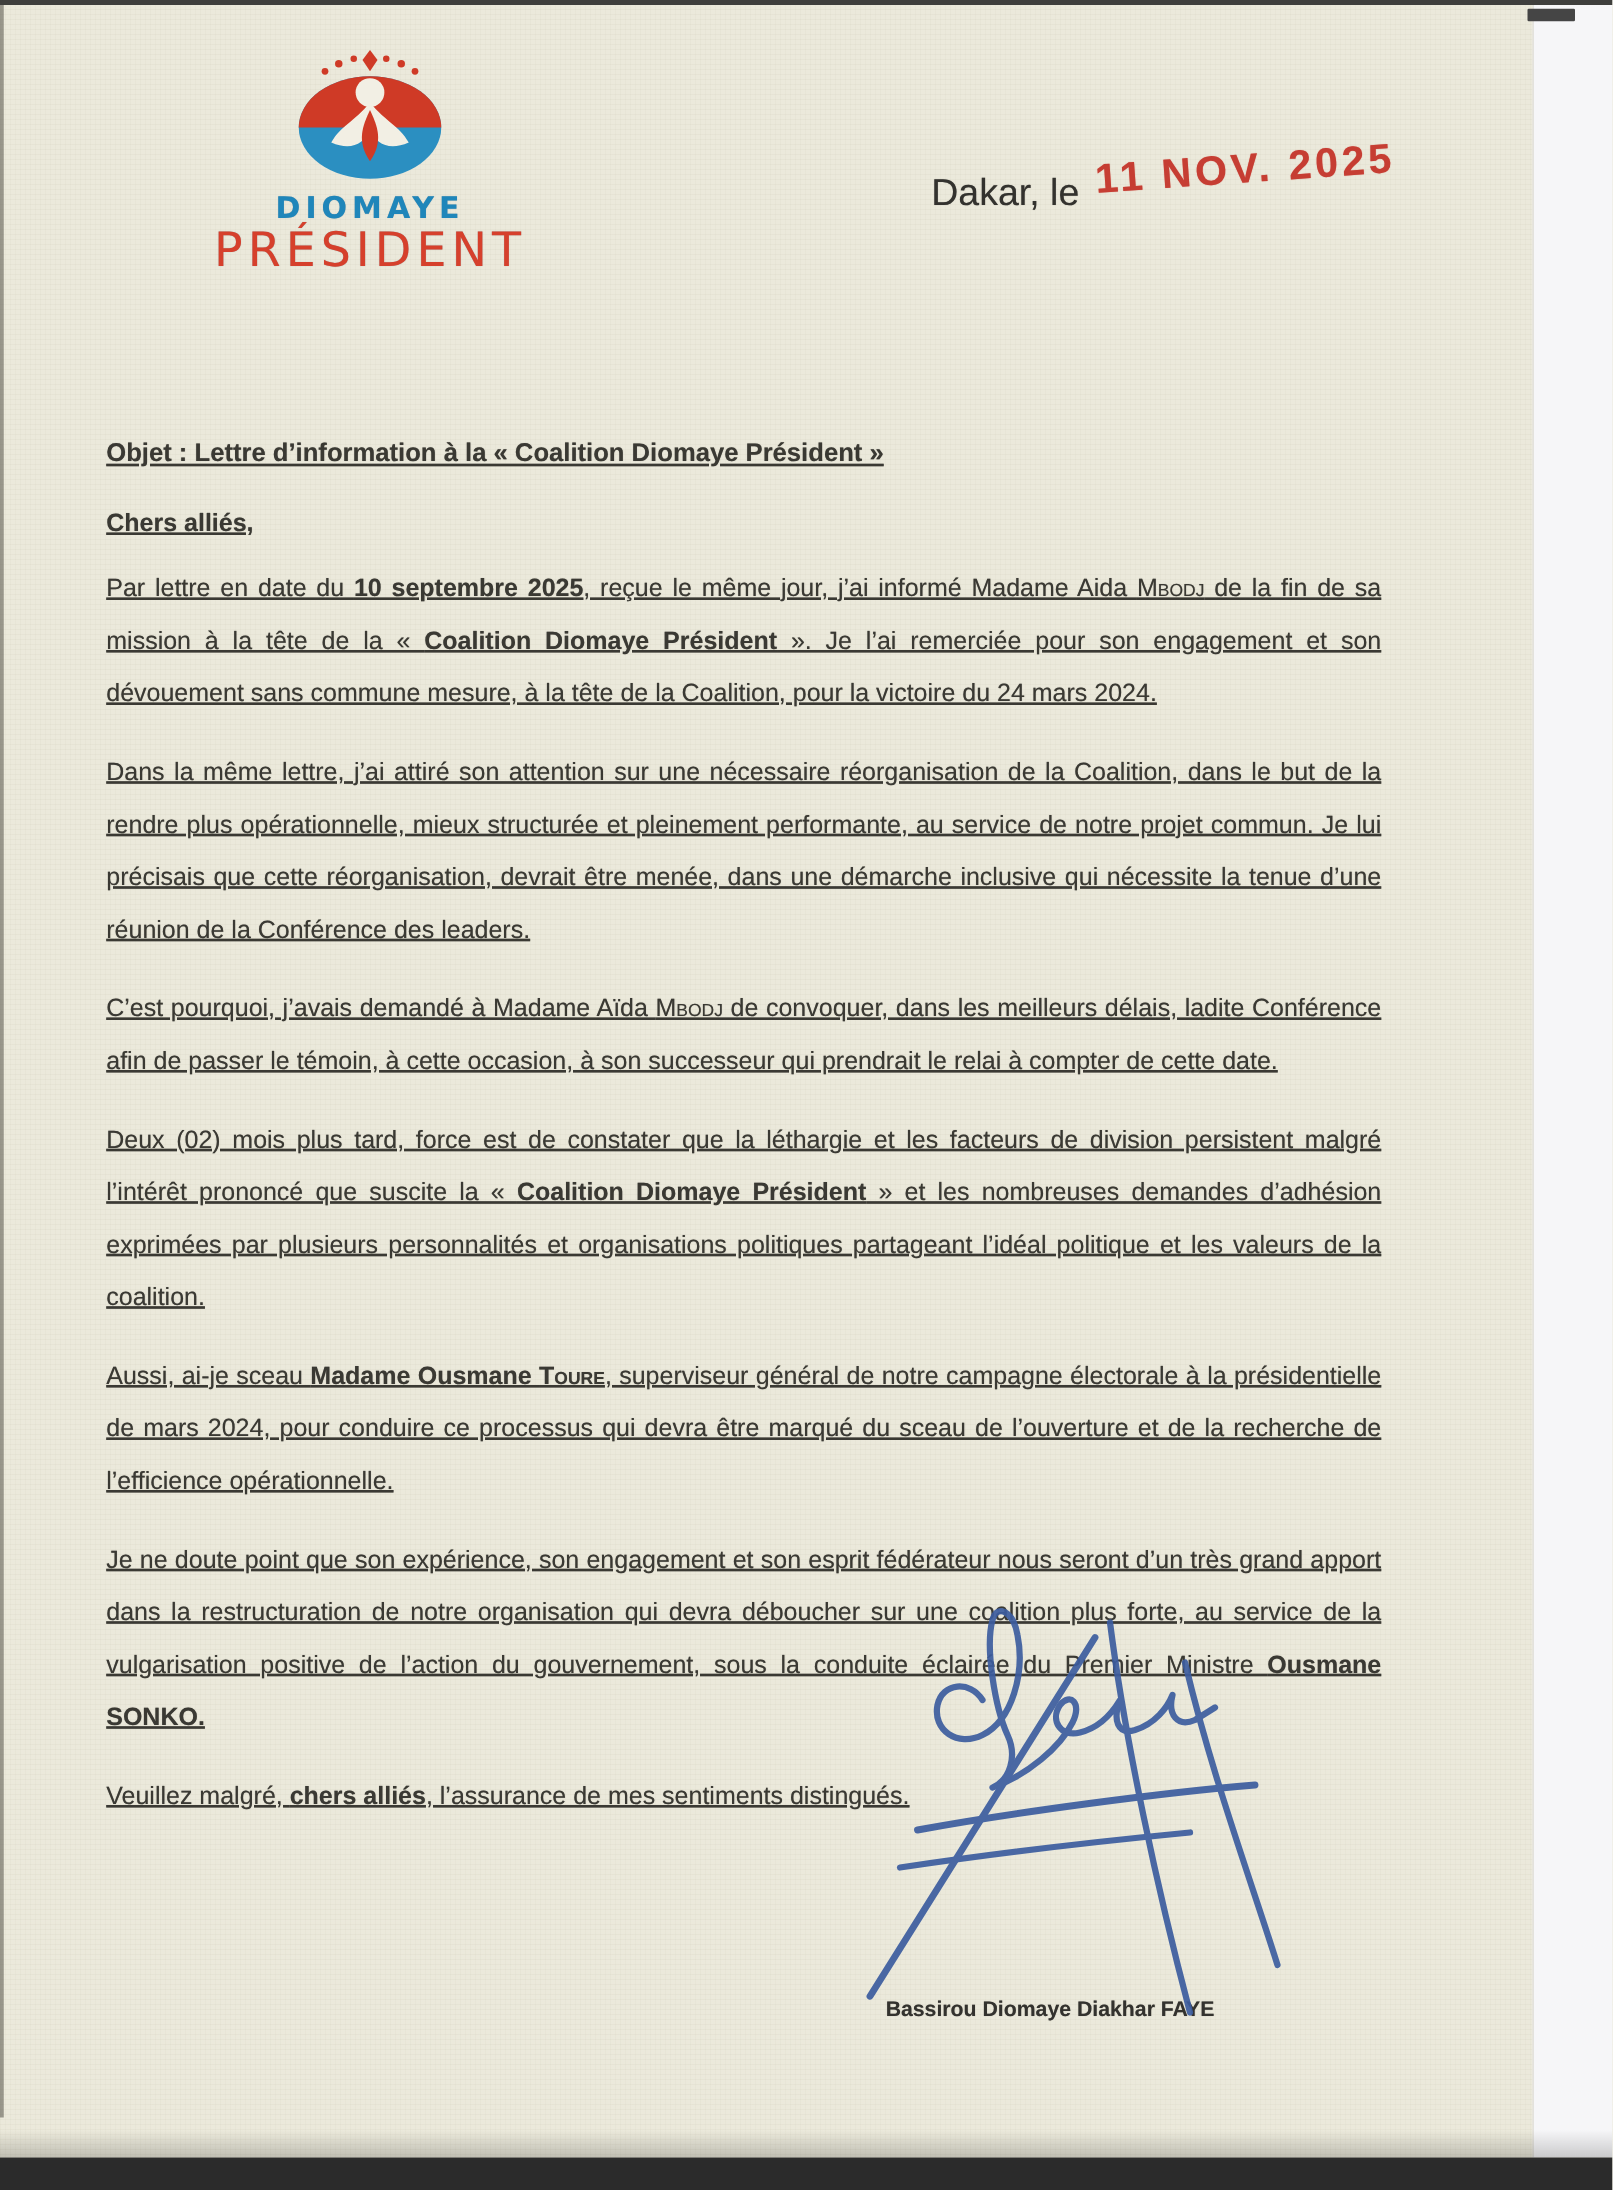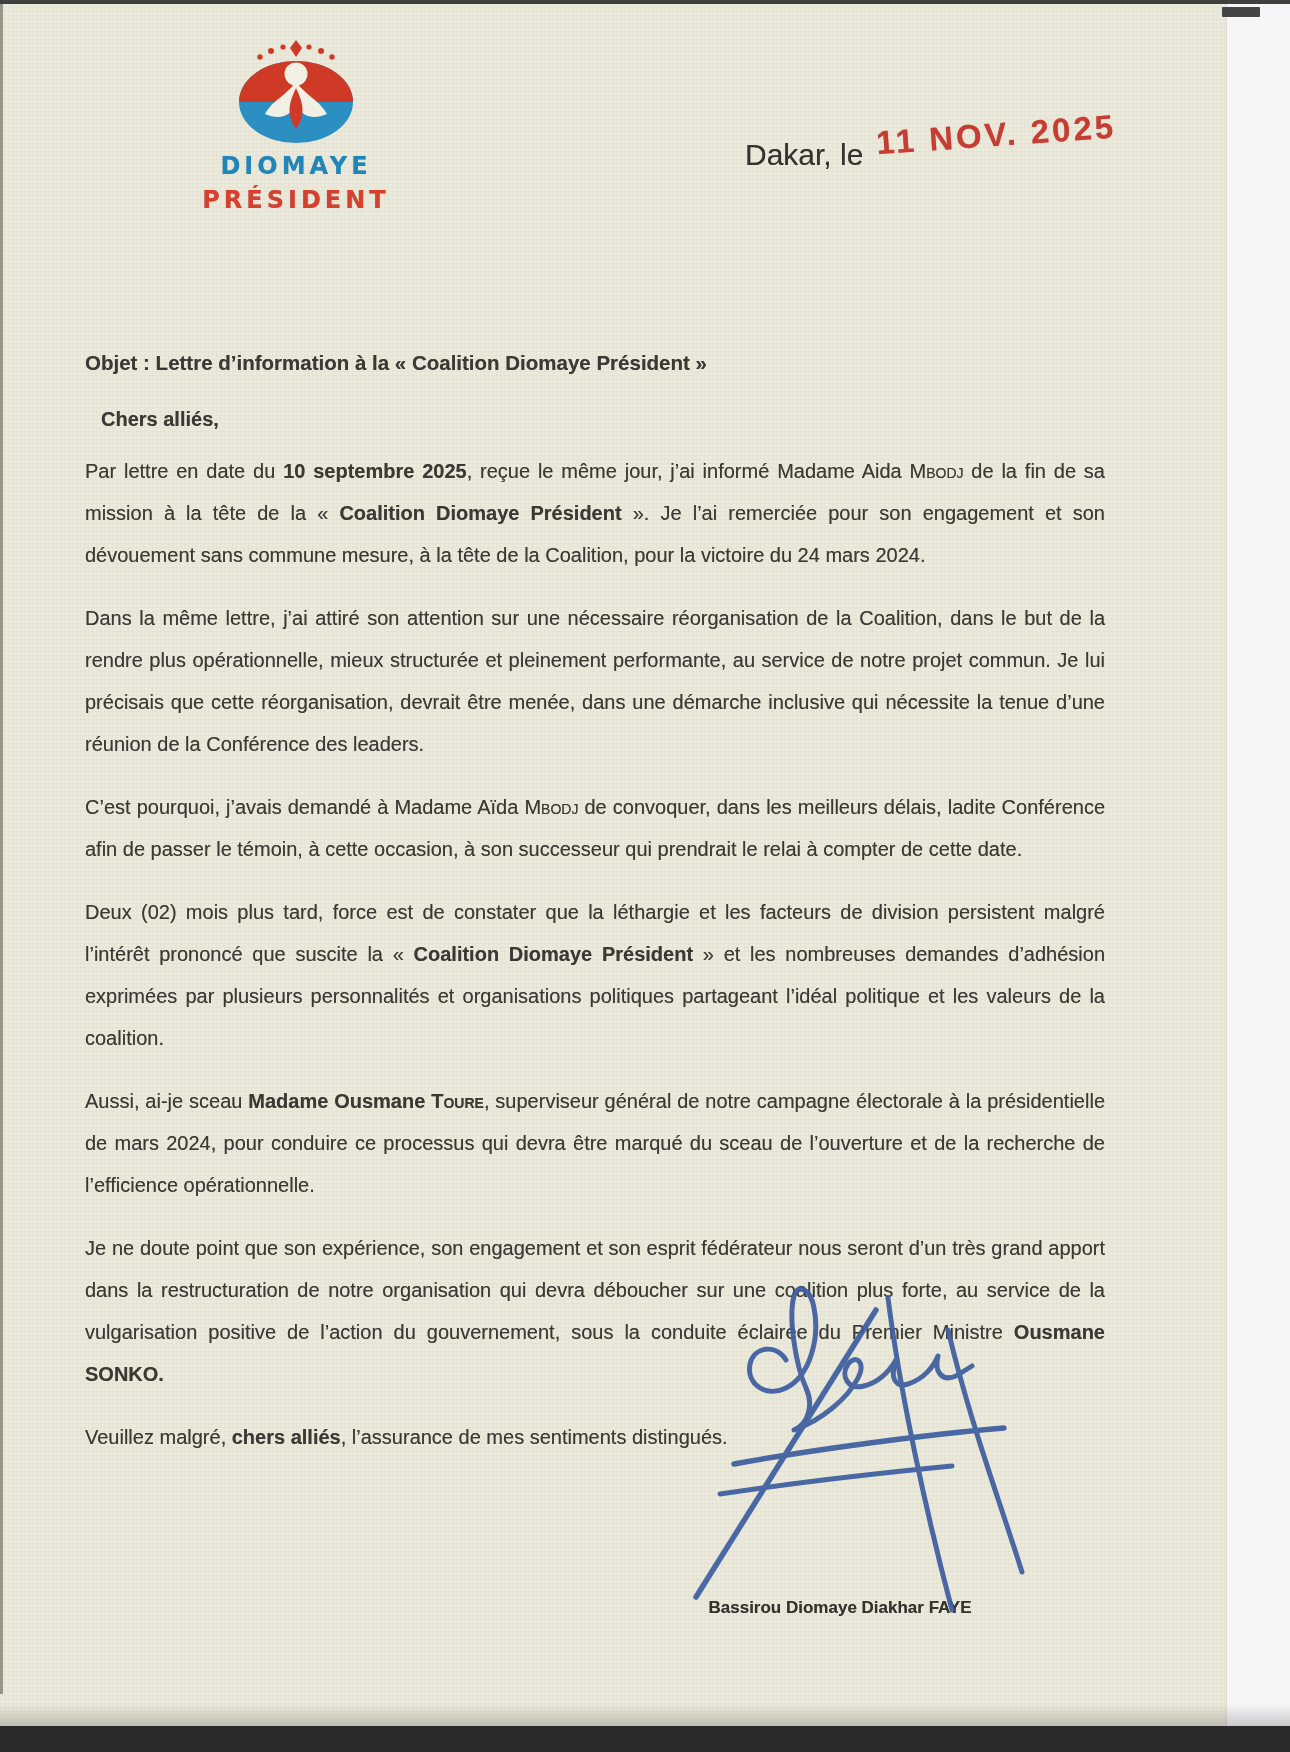--- a/index.html
+++ b/index.html
@@ -26,41 +26,42 @@
   .bottom-shade{position:absolute;left:0;bottom:26px;width:100%;height:22px;
     background:linear-gradient(180deg, rgba(0,0,0,0), rgba(0,0,0,0.18));}
   .bottom-bar{position:absolute;bottom:0;left:0;width:100%;height:26px;background:#2b2b2b;}
 
   
   .logo{position:absolute;left:150px;top:38px;width:292px;text-align:center;
     text-shadow:0 0 0.7px rgba(40,70,100,0.4);}
   .logo .emblem{display:block;margin:0 auto 2px auto;}
   .logo-line1{font-family:"DejaVu Sans", sans-serif;font-weight:700;font-size:24px;
     letter-spacing:4px;color:#1f86ba;line-height:36px;}
-  .logo-line2{font-family:"DejaVu Sans", sans-serif;font-weight:700;font-size:24px;
+  .logo-line2{font-family:"DejaVu Sans", sans-serif;font-weight:400;font-size:38px;
     letter-spacing:4px;color:#d6402c;line-height:32px;}
 
   
   .dateline{position:absolute;left:745px;top:138px;font-size:30px;color:#33322e;
     text-shadow:0 0 0.6px rgba(51,50,46,0.5);}
   .date-stamp{
     position:absolute;left:876px;top:116px;font-size:33px;font-weight:700;
     color:#c5352b;letter-spacing:3px;transform:rotate(-4deg);
     font-family:"Liberation Sans", sans-serif;opacity:0.95;
     text-shadow:0 0 0.8px rgba(197,53,43,0.6);
   }
 
   
   .letter-body{
     position:absolute;left:85px;top:348px;width:1020px;
     font-size:20px;line-height:42px;text-align:justify;color:#3a3933;
     text-shadow:0 0 0.6px rgba(58,57,51,0.55);
+    text-decoration:underline;
   }
   .subject{font-weight:700;line-height:30px;margin:0 0 26px 0;font-size:20.5px;}
-  .salutation{font-weight:700;line-height:30px;margin:0 0 16px 16px;}
+  .salutation{font-weight:700;line-height:30px;margin:0 0 16px 0;}
   .para{margin:0 0 21px 0;}
   .closing{margin:0;text-align:left;}
   .b{font-weight:700;}
   .sc{font-variant:small-caps;}
   .bsc{font-weight:700;font-variant:small-caps;}
 
   
   .signature{position:absolute;left:690px;top:1272px;z-index:3;}
   .signatory{
     position:absolute;left:640px;top:1598px;width:400px;text-align:center;

